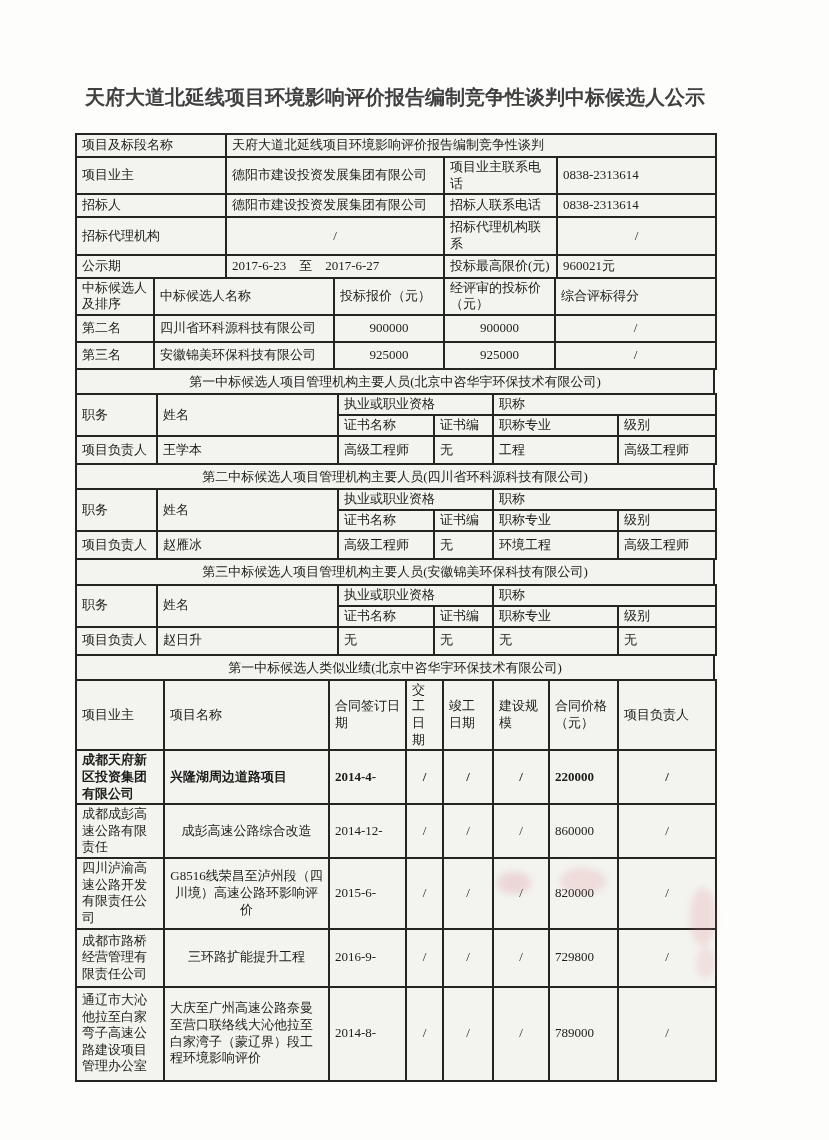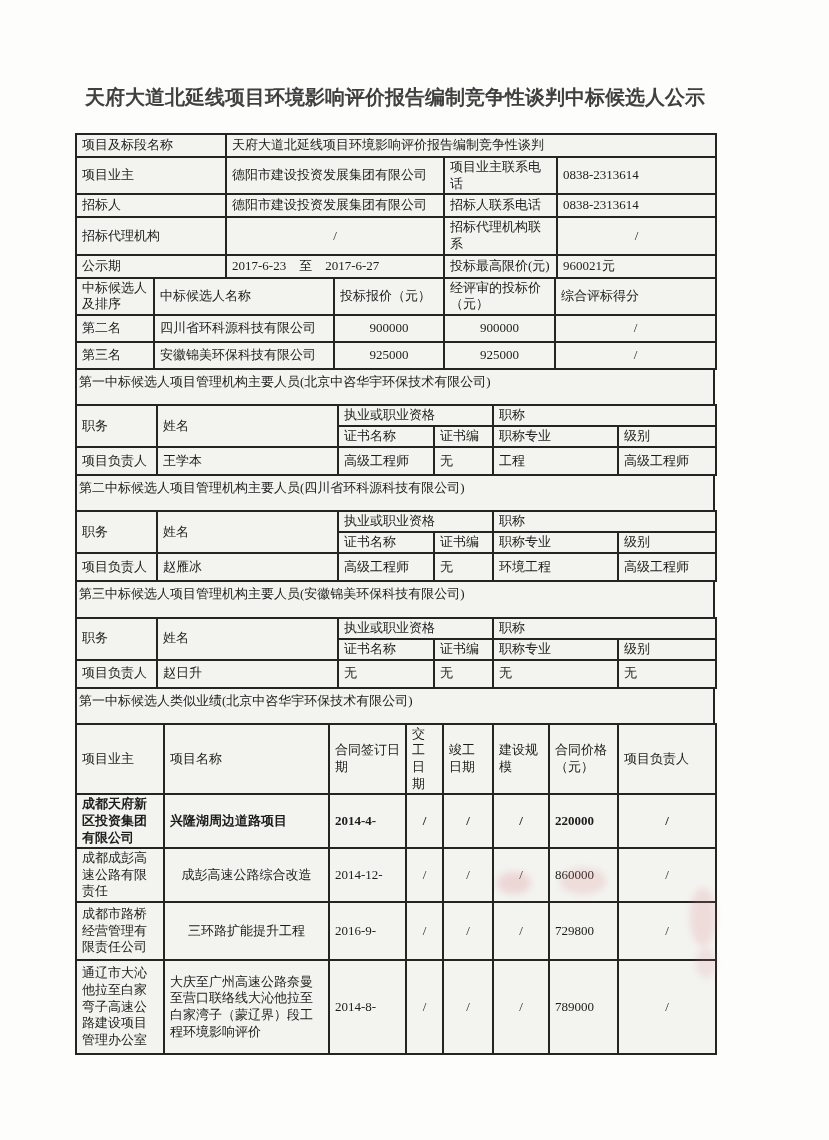--- a/index.html
+++ b/index.html
@@ -13,22 +13,22 @@
     font-weight:bold;font-size:20px;color:#404040;letter-spacing:0px;white-space:nowrap;
   }
   .tables{position:absolute;left:75px;top:121px;width:640px;}
   table{border-collapse:collapse;table-layout:fixed;width:640px;background:#f3f3ef;margin-top:-2px;}
   table:first-child{margin-top:12px;}
   td{
     border:2px solid #242420;font-size:13px;padding:1px 5px;line-height:1.28;
     vertical-align:middle;overflow:hidden;word-break:break-all;
   }
   .banner{
-    border:2px solid #242420;margin-top:-2px;background:#f3f3ef;
-    font-size:13px;padding:4px 2px 14px 2px;line-height:1.25;
+    border:2px solid #242420;margin-top:-2px;background:#f3f3ef;text-align:center;
+    font-size:13px;padding:4px 2px 3px 2px;line-height:1.25;
   }
   .c{text-align:center;}
   .h-info td{height:19px;}
   .h-venue td{height:36px;}
   .h-candh td{height:30px;}
   .h-cand td{height:23px;}
   .h-persh td{height:17px;}
   .h-pers td{height:24px;}
   .h-perfh td{height:40px;}
   .h-p1 td{height:46px;font-weight:bold;}
@@ -261,20 +261,30 @@
       <tr class="h-p2">
         <td>成都成彭高速公路有限责任</td>
         <td class="c">成彭高速公路综合改造</td>
         <td>2014-12-</td>
         <td class="c">/</td>
         <td class="c">/</td>
         <td class="c">/</td>
         <td>860000</td>
         <td class="c">/</td>
       </tr>
+      <tr class="h-p3">
+        <td>四川泸渝高速公路开发有限责任公司</td>
+        <td class="c">G8516线荣昌至泸州段（四川境）高速公路环影响评价</td>
+        <td>2015-6-</td>
+        <td class="c">/</td>
+        <td class="c">/</td>
+        <td class="c">/</td>
+        <td>820000</td>
+        <td class="c">/</td>
+      </tr>
       <tr class="h-p4">
         <td>成都市路桥经营管理有限责任公司</td>
         <td class="c">三环路扩能提升工程</td>
         <td>2016-9-</td>
         <td class="c">/</td>
         <td class="c">/</td>
         <td class="c">/</td>
         <td>729800</td>
         <td class="c">/</td>
       </tr>

